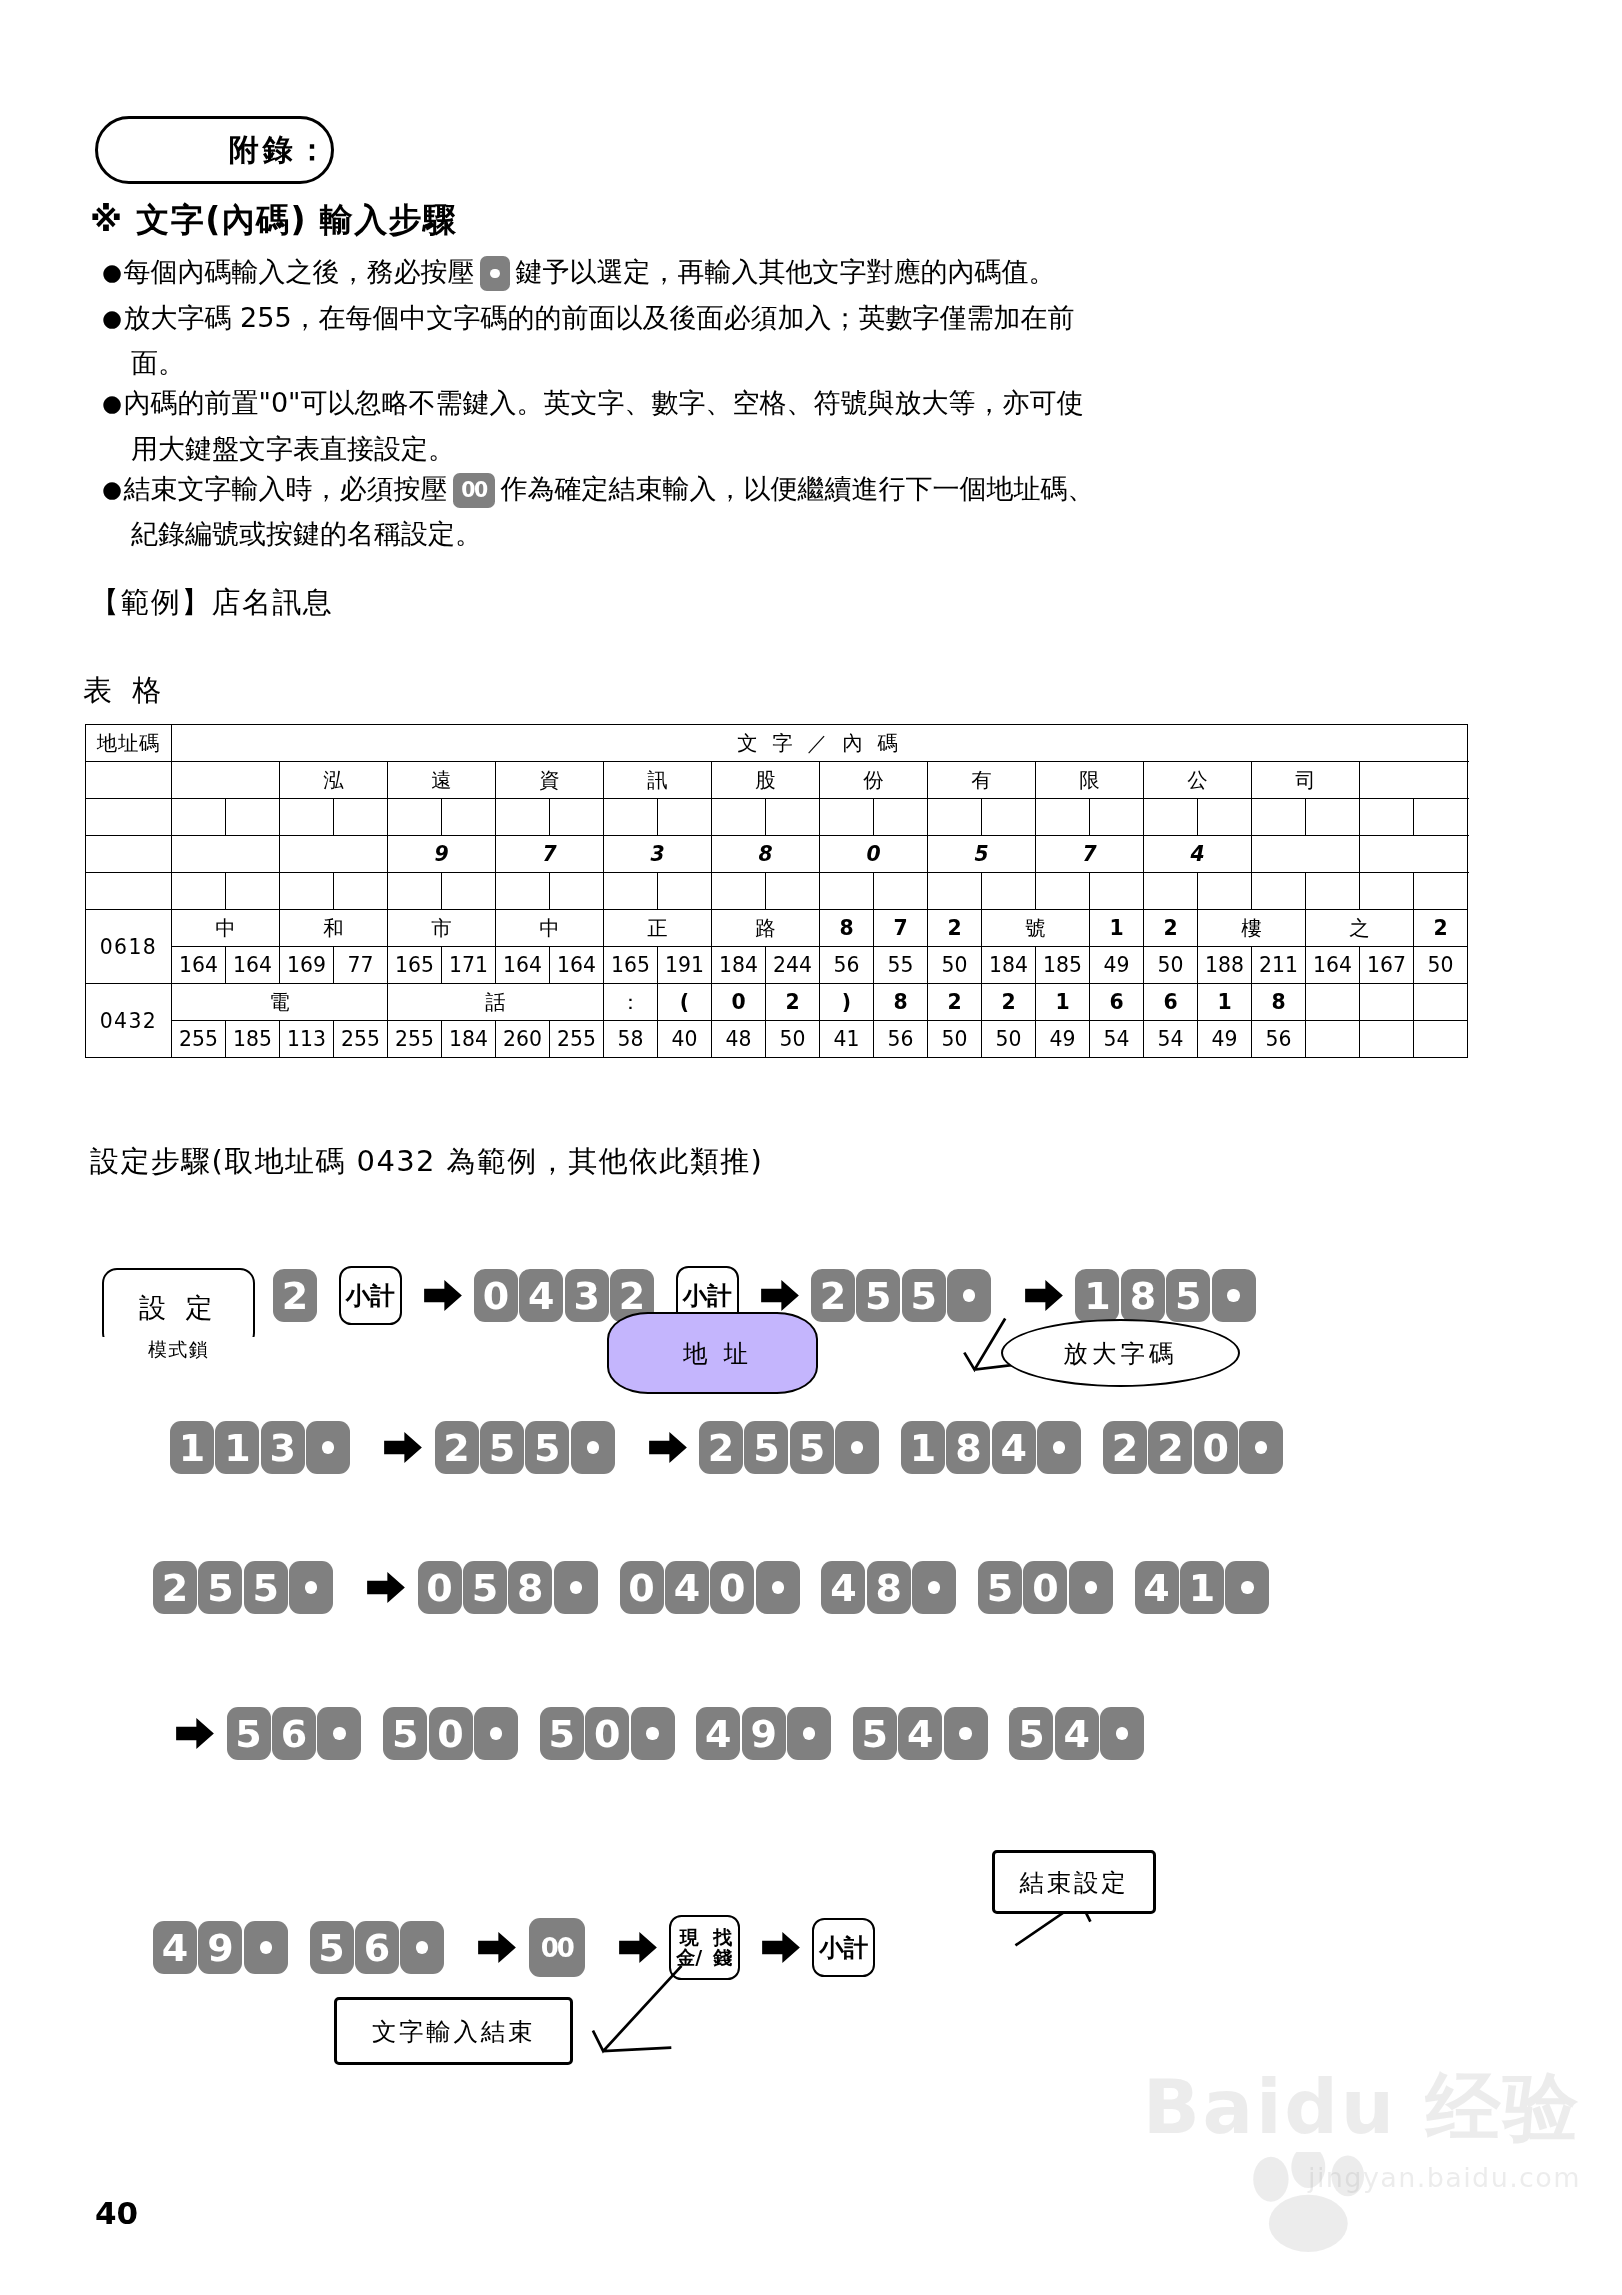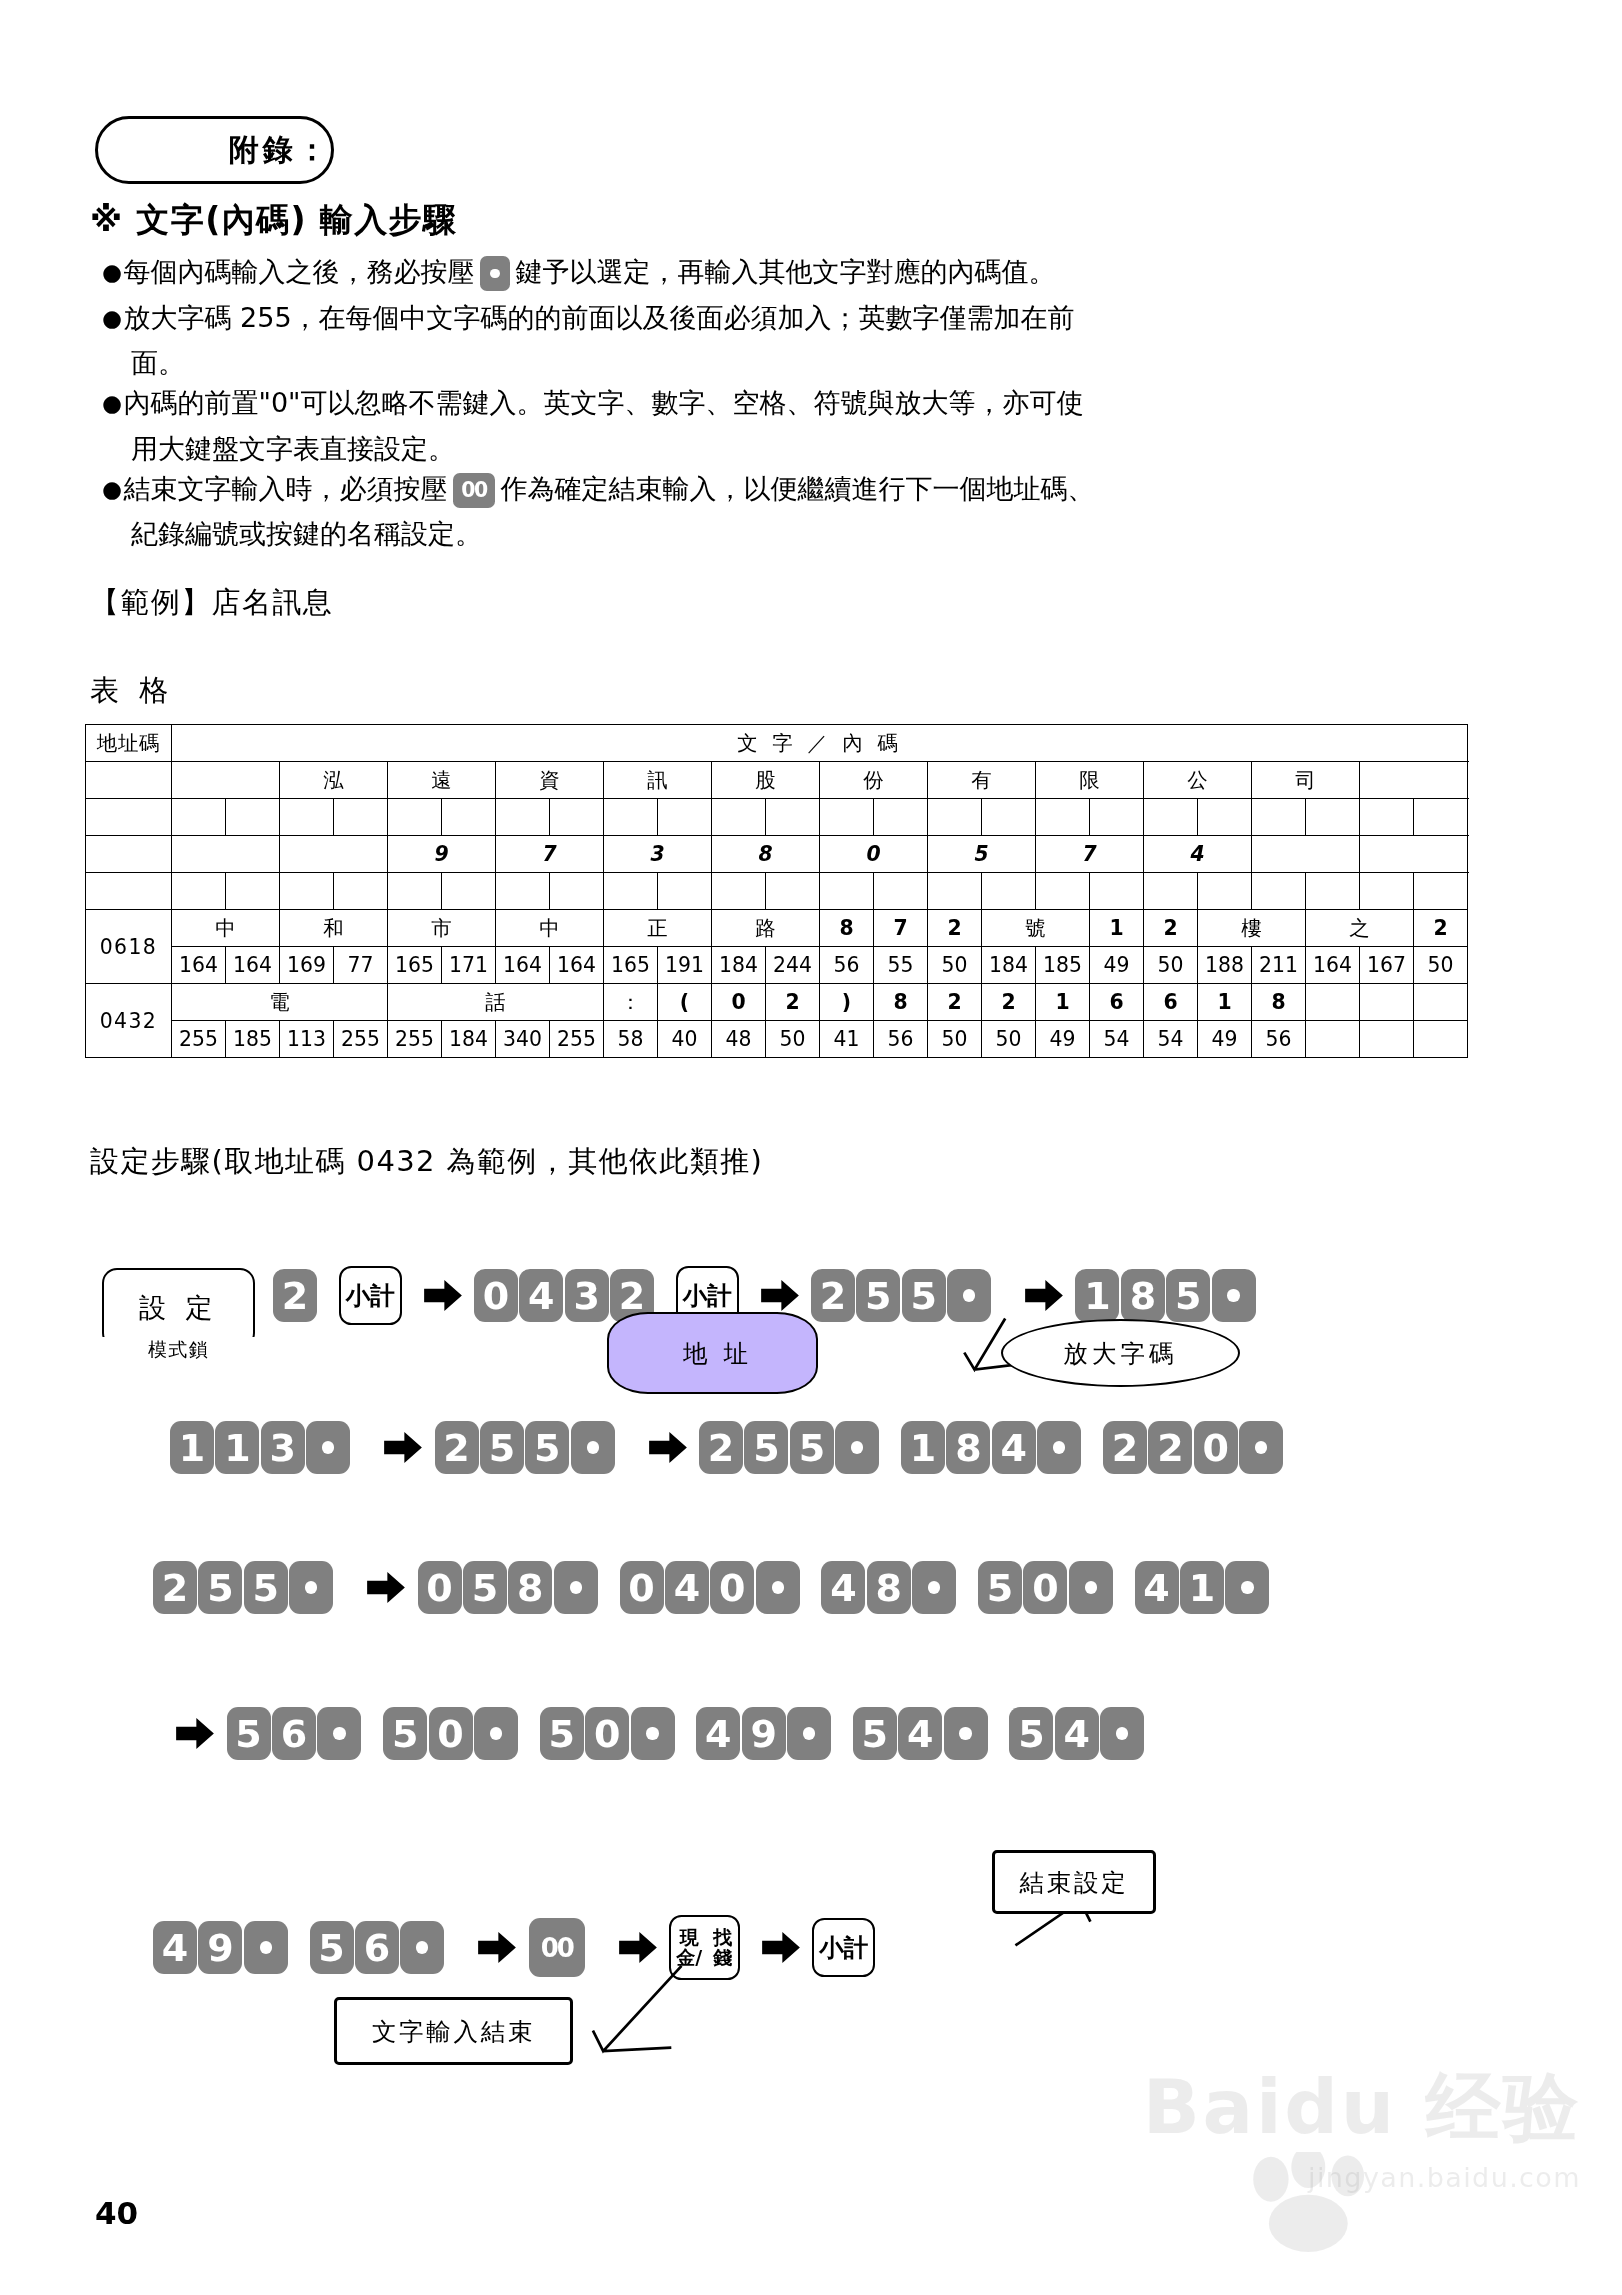--- a/index.html
+++ b/index.html
@@ -56,21 +56,21 @@
     background:#fff;
   }
   .key-inline.zz { width:42px; height:35px; font-size:20.4px; letter-spacing:-1.4px;}
 
   
   .example-line {
     position:absolute; left:90px; top:583px;
     font-size:29px; letter-spacing:1.4px;
   }
   .table-label {
-    position:absolute; left:90px; top:671px;
+    position:absolute; left:83px; top:671px;
     font-size:29px; letter-spacing:5.5px;
   }
 
   
   .tbl-wrap { position:absolute; left:85px; top:724px; width:1370px; }
   table.code-table {
     border-collapse: collapse;
     table-layout: fixed;
     width: 1370px;
   }
@@ -397,21 +397,21 @@
             <td class="ch thick-top thick-right" colspan="1"></td>
             <td class="ch thick-top thick-right" colspan="1"></td>
           </tr>
           <tr>
             <td class="num dash-r thick-bot">255</td>
             <td class="num thick-bot">185</td>
             <td class="num dash-r thick-bot">113</td>
             <td class="num thick-bot">255</td>
             <td class="num dash-r thick-bot">255</td>
             <td class="num thick-bot">184</td>
-            <td class="num dash-r thick-bot">340</td>
+            <td class="num dash-r thick-bot">260</td>
             <td class="num thick-bot">255</td>
             <td class="num dash-r thick-bot">58</td>
             <td class="num thick-bot">40</td>
             <td class="num dash-r thick-bot">48</td>
             <td class="num thick-bot">50</td>
             <td class="num dash-r thick-bot">41</td>
             <td class="num thick-bot">56</td>
             <td class="num dash-r thick-bot">50</td>
             <td class="num thick-bot">50</td>
             <td class="num dash-r thick-bot">49</td>

